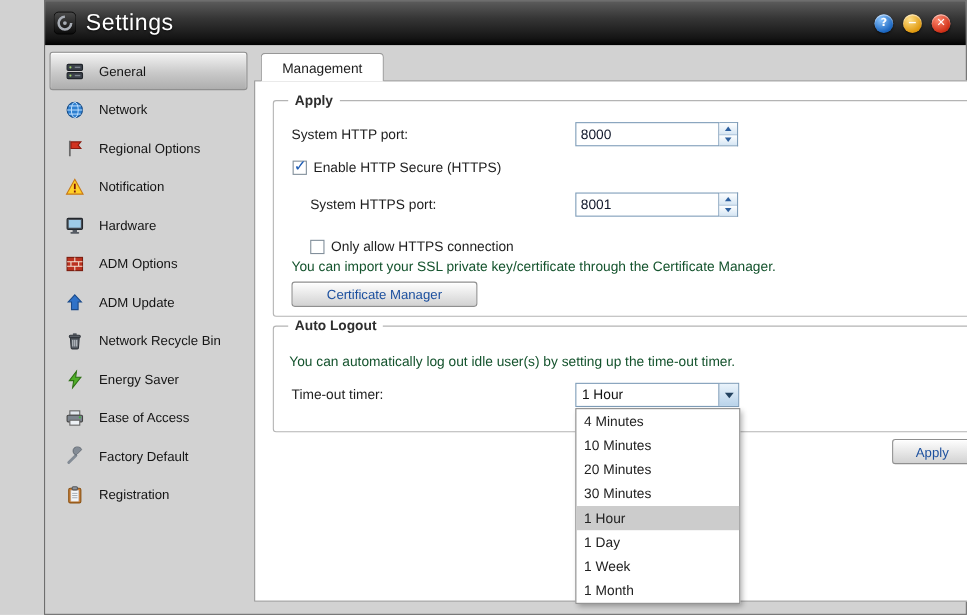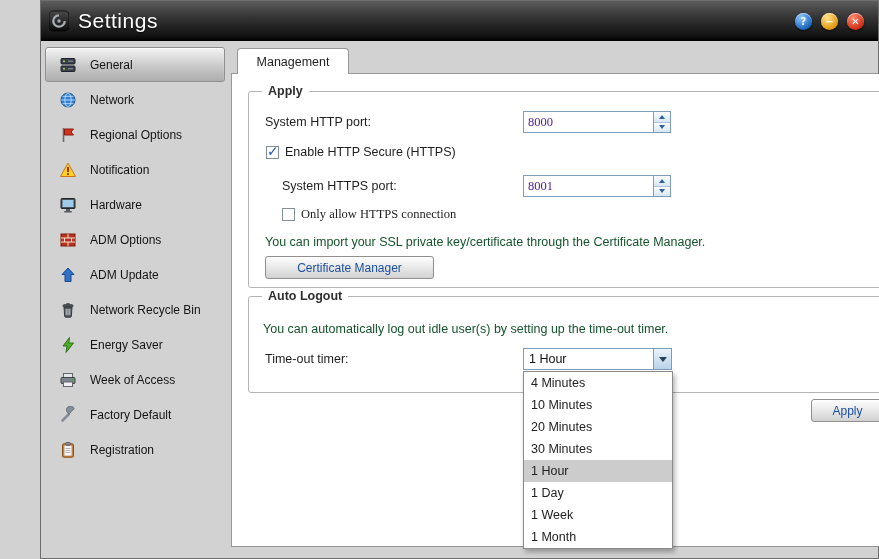--- a/index.html
+++ b/index.html
@@ -74,21 +74,21 @@
   }
   .fs-system    { left:16px; top:17px;  width:645px; height:197px; }
   .fs-autologout{ left:16px; top:222px; width:645px; height:97px;  }
 
   .flabel { position:absolute; font-size:12.5px; line-height:22px; color:#1e1e1e; }
 
   
   .input-group { position:absolute; display:flex; height:22px; }
   .text-input {
     width:131px; height:22px; border:1px solid #7f9db9; background:#fff;
-    font-family:Liberation Serif, serif; font-size:12.5px; color:#4c1d95;
+    font-family:Liberation Sans, sans-serif; font-size:12.5px; color:#0f172a;
     padding:0 4px; outline:none;
   }
   .spin { display:flex; flex-direction:column; width:17px; height:22px; border:1px solid #7f9db9; border-left:none; }
   .spin-btn {
     flex:1; display:flex; align-items:center; justify-content:center;
     background:linear-gradient(#fdfeff,#d6e6f4); cursor:pointer;
   }
   .spin-btn + .spin-btn { border-top:1px solid #aac2da; }
   .tri-up   { width:0; height:0; border-left:3px solid transparent; border-right:3px solid transparent; border-bottom:4px solid #2d5f9e; }
   .tri-down { width:0; height:0; border-left:3px solid transparent; border-right:3px solid transparent; border-top:4px solid #2d5f9e; }
@@ -273,21 +273,21 @@
 
     <div class="side-item">
       <span class="icon">
         <svg width="18" height="18">
             <rect x="4.5" y="2.5" width="9" height="4" fill="#e2e7ed" stroke="#666"></rect>
             <rect x="2" y="6.5" width="14" height="6" rx="1" fill="#7d858e" stroke="#444"></rect>
             <rect x="4.5" y="11" width="9" height="4.5" fill="#eef2f6" stroke="#666"></rect>
             <circle cx="13.6" cy="8.4" r="1" fill="#3fae3f"></circle>
           </svg>
       </span>
-      <span class="side-label">Week of Access</span>
+      <span class="side-label">Ease of Access</span>
     </div>
 
     <div class="side-item">
       <span class="icon">
         <svg width="18" height="18">
             <path d="M3.5 14.5 L10 8" stroke="#848c96" stroke-width="2.6" stroke-linecap="round"></path>
             <path d="M10.2 7.8 a4 4 0 1 1 5 -5 L12.5 5.5 L11 7 Z" fill="#848c96" stroke="#5a616b" stroke-width=".7"></path>
           </svg>
       </span>
       <span class="side-label">Factory Default</span>
@@ -340,21 +340,21 @@
         <div class="spin">
           <span class="spin-btn">
               <span class="tri-up"></span>
             </span>
           <span class="spin-btn">
               <span class="tri-down"></span>
             </span>
         </div>
       </div>
 
-      <div class="check-row" style="left:33px; top:115px;font-family:Liberation Serif, serif;">
+      <div class="check-row" style="left:33px; top:125px;">
         <span class="checkbox"></span>
         <span class="check-label">Only allow HTTPS connection</span>
       </div>
 
       <span class="note-text" style="left:16px; top:143px;">You can import your SSL private key/certificate through the Certificate Manager.</span>
 
       <div class="btn btn-cert">
         <span>Certificate Manager</span>
       </div>
     </div>

